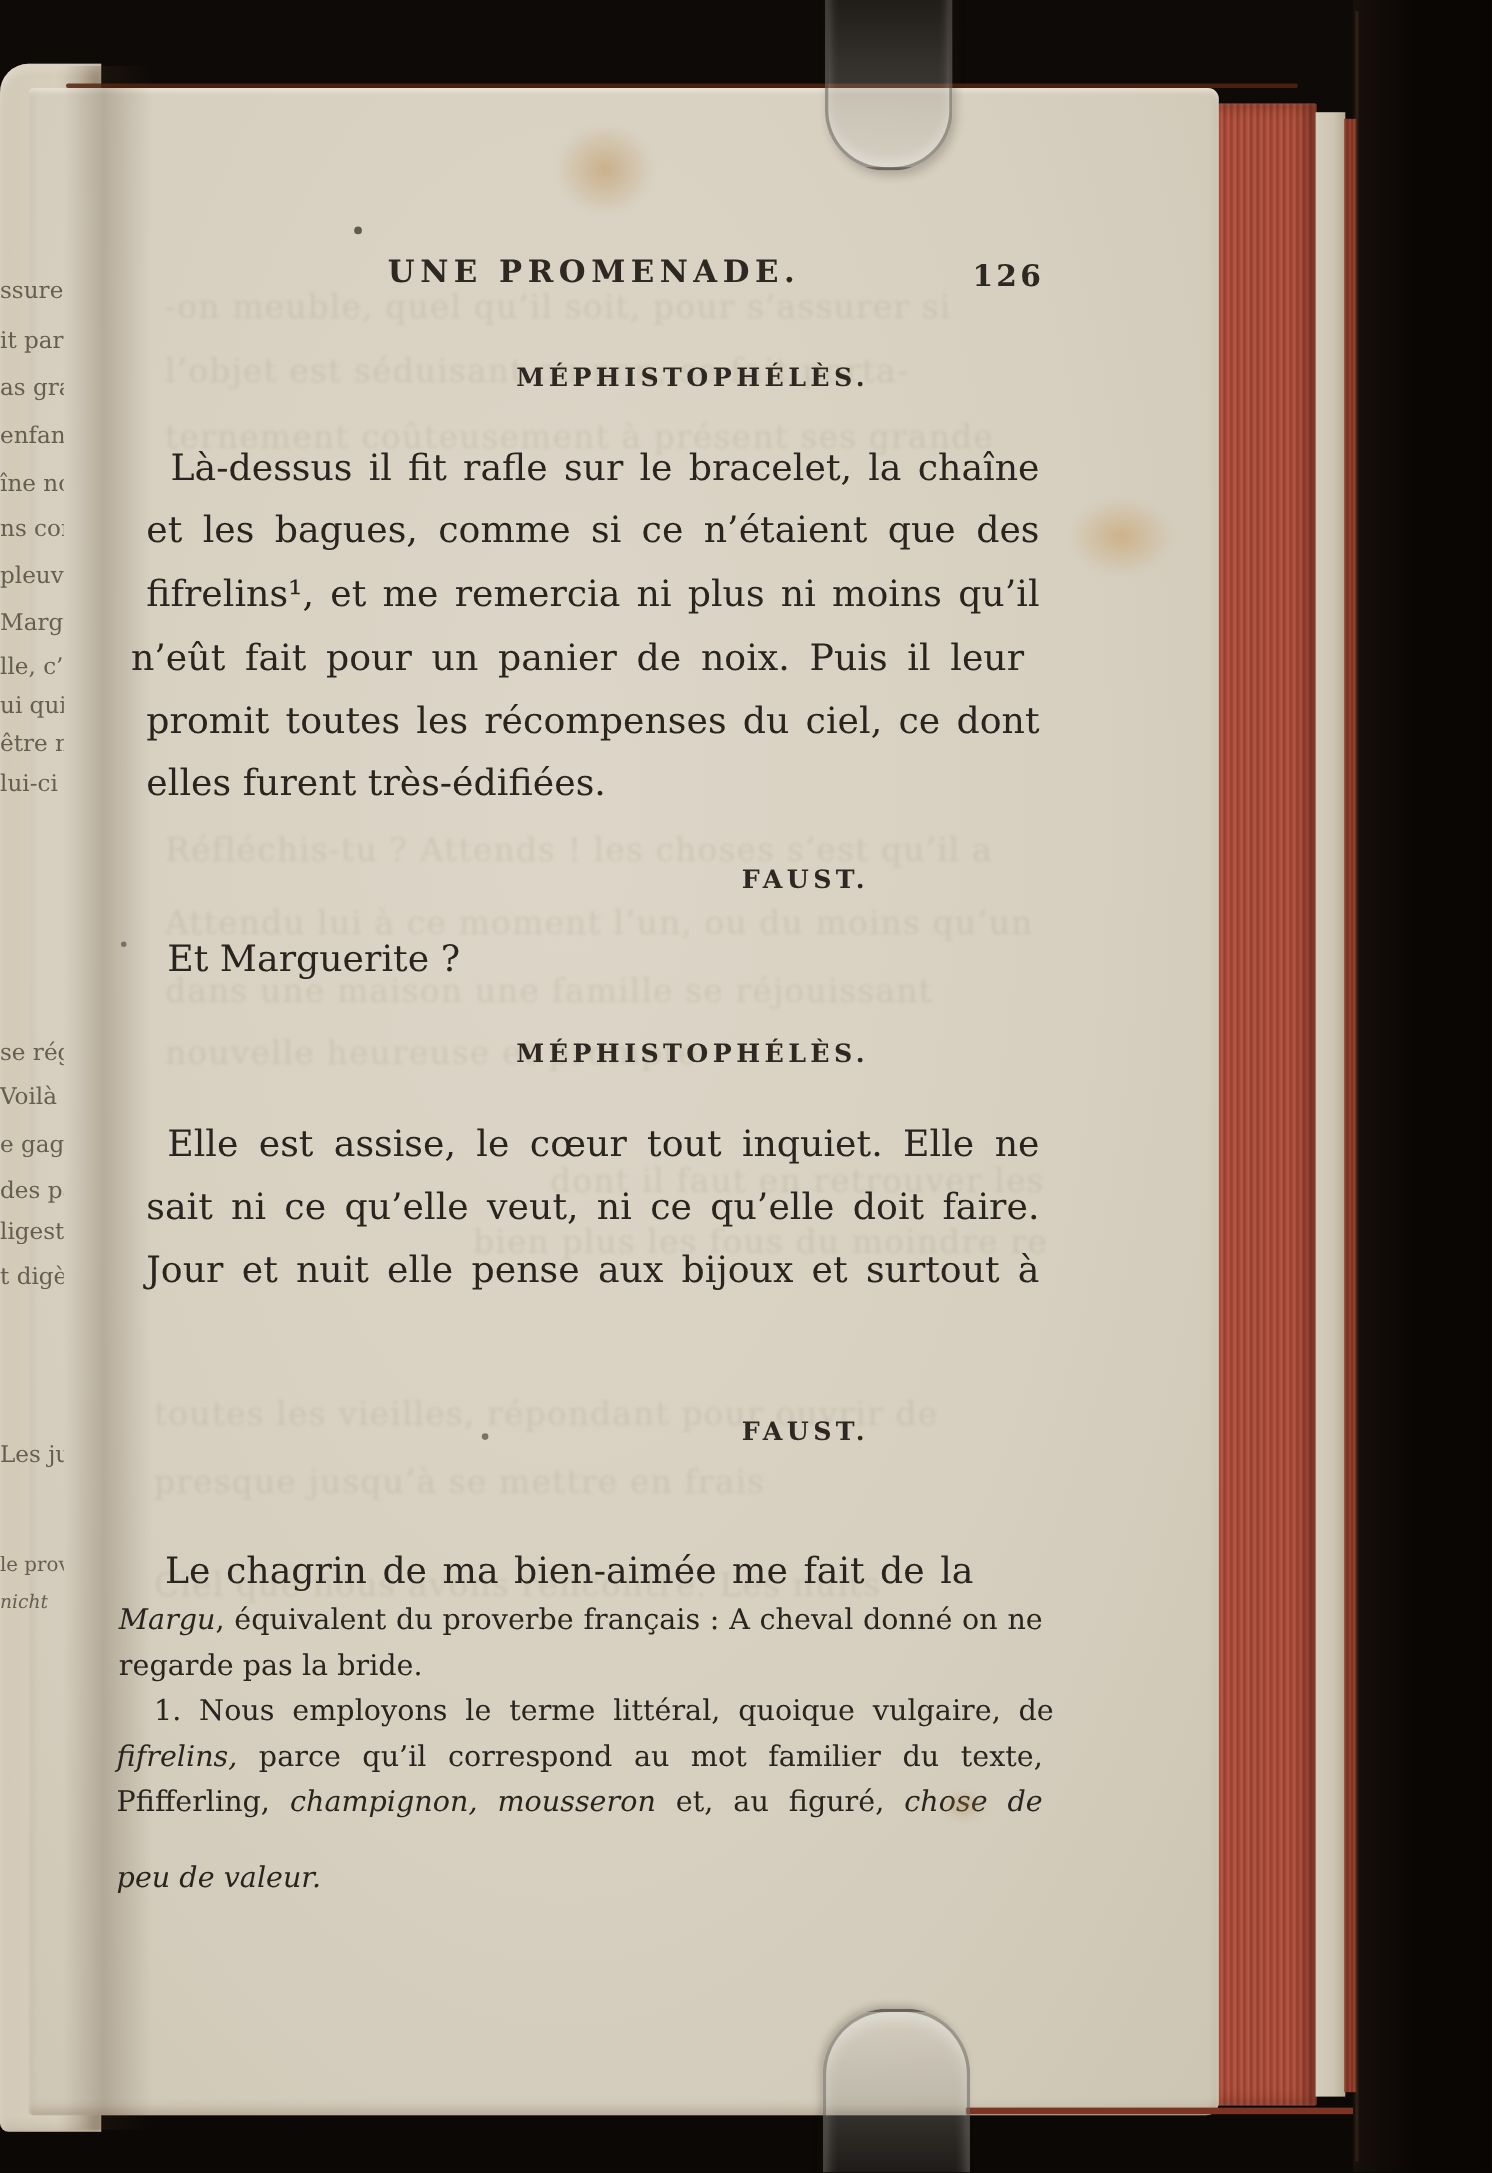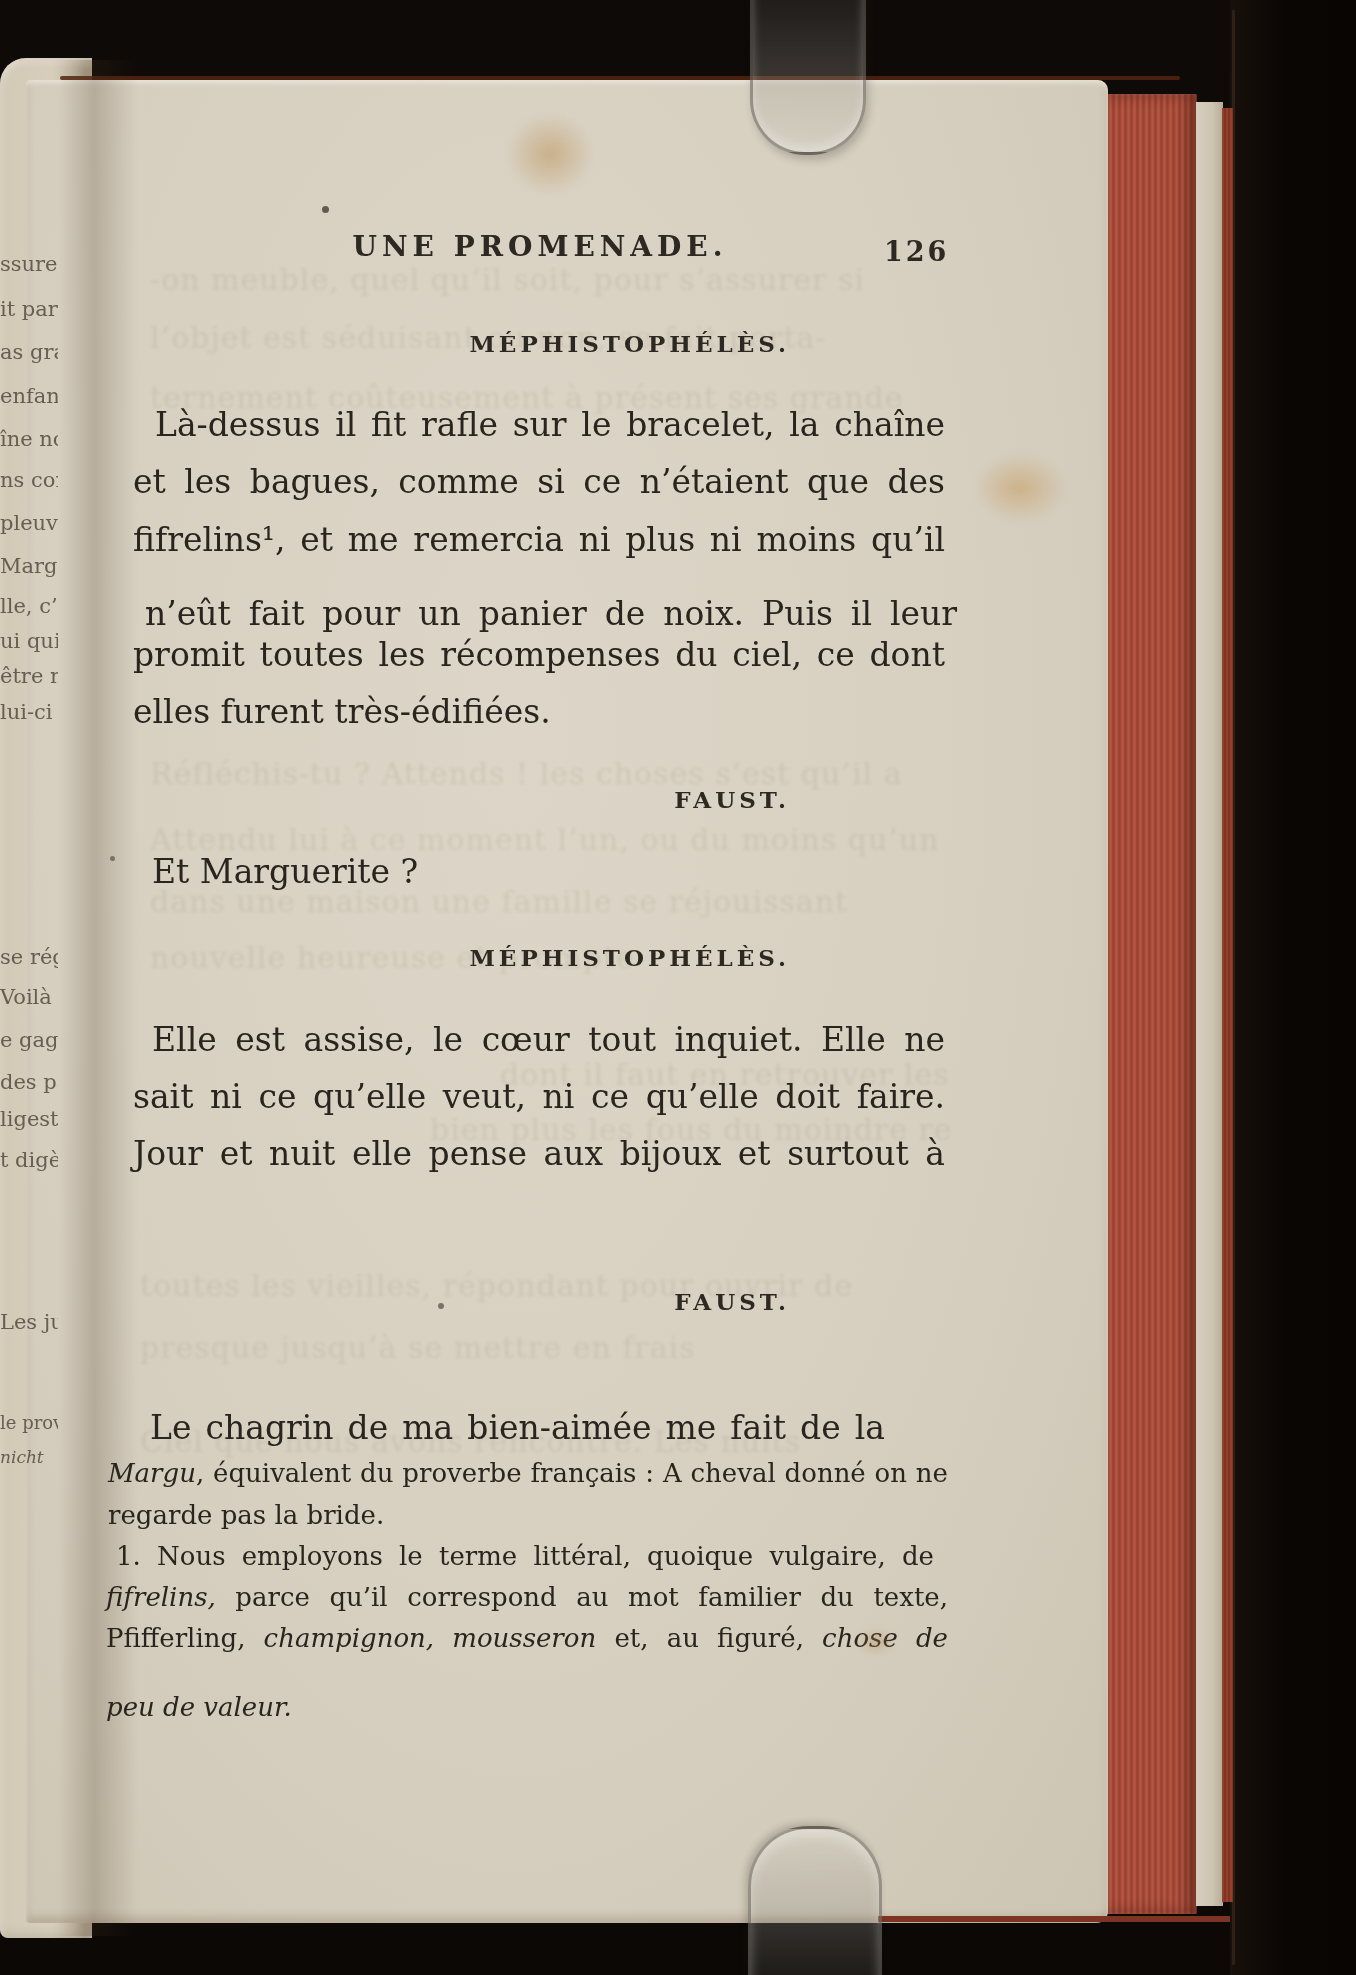--- a/index.html
+++ b/index.html
@@ -135,38 +135,38 @@
   <div class="frag" style="top:1412px;font-size:18px;">le prove</div>
   <div class="frag" style="top:1447px;font-size:17px;font-style:italic;">nicht</div>
 
   <div class="title">UNE PROMENADE.</div>
   <div class="pagenum">126</div>
 
   <div class="sp" style="top:330px;">MÉPHISTOPHÉLÈS.</div>
   <div class="bl blj" style="top:405px;left:155px;width:790px;">Là-dessus il fit rafle sur le bracelet, la chaîne</div>
   <div class="bl blj" style="top:462px;left:133px;width:812px;">et les bagues, comme si ce n’étaient que des</div>
   <div class="bl blj" style="top:520px;left:133px;width:812px;">fifrelins¹, et me remercia ni plus ni moins qu’il</div>
-  <div class="bl blj" style="top:578px;left:145px;width:812px;margin-top:16px;">n’eût fait pour un panier de noix. Puis il leur</div>
+  <div class="bl blj" style="top:578px;left:119px;width:812px;">n’eût fait pour un panier de noix. Puis il leur</div>
   <div class="bl" style="top:692px;left:133px;">elles furent très-édifiées.</div>
   <div class="bl blj" style="top:635px;left:133px;width:812px;">promit toutes les récompenses du ciel, ce dont</div>
 
   <div class="sp" style="top:786px;">FAUST.</div>
   <div class="bl" style="top:852px;left:152px;">Et Marguerite ?</div>
 
   <div class="sp" style="top:944px;">MÉPHISTOPHÉLÈS.</div>
   <div class="bl blj" style="top:1020px;left:152px;width:793px;">Elle est assise, le cœur tout inquiet. Elle ne</div>
   <div class="bl blj" style="top:1077px;left:133px;width:812px;">sait ni ce qu’elle veut, ni ce qu’elle doit faire.</div>
   <div class="bl blj" style="top:1134px;left:133px;width:812px;">Jour et nuit elle pense aux bijoux et surtout à</div>
 
   <div class="sp" style="top:1288px;">FAUST.</div>
   <div class="bl blj" style="top:1360px;left:150px;width:735px;margin-top:48px;">Le chagrin de ma bien-aimée me fait de la</div>
 
   <div class="fn fnj" style="top:1458px;left:108px;width:840px;"><span class="it">Margu</span><span>, équivalent du proverbe français : A cheval donné on ne</span></div>
   <div class="fn" style="top:1500px;left:108px;"><span>regarde pas la bride.</span></div>
-  <div class="fn fnj" style="top:1541px;left:116px;width:818px;"><span>1. Nous employons le terme littéral, quoique vulgaire, de</span></div>
+  <div class="fn fnj" style="top:1541px;left:140px;width:818px;"><span>1. Nous employons le terme littéral, quoique vulgaire, de</span></div>
   <div class="fn fnj" style="top:1582px;left:106px;width:842px;"><span class="it">fifrelins,</span><span> parce qu’il correspond au mot familier du texte,</span></div>
   <div class="fn fnj" style="top:1623px;left:106px;width:842px;"><span>Pfifferling, </span><span class="it">champignon, mousseron</span><span> et, au figuré, </span><span class="it">chose de</span></div>
   <div class="fn" style="top:1664px;left:106px;margin-top:28px;"><span class="it">peu de valeur.</span></div>
 
   <div class="stain s1"></div>
   <div class="stain s2"></div>
   <div class="stain s3"></div>
   <div class="dot d1"></div>
   <div class="dot d2"></div>
   <div class="dot d3"></div>

